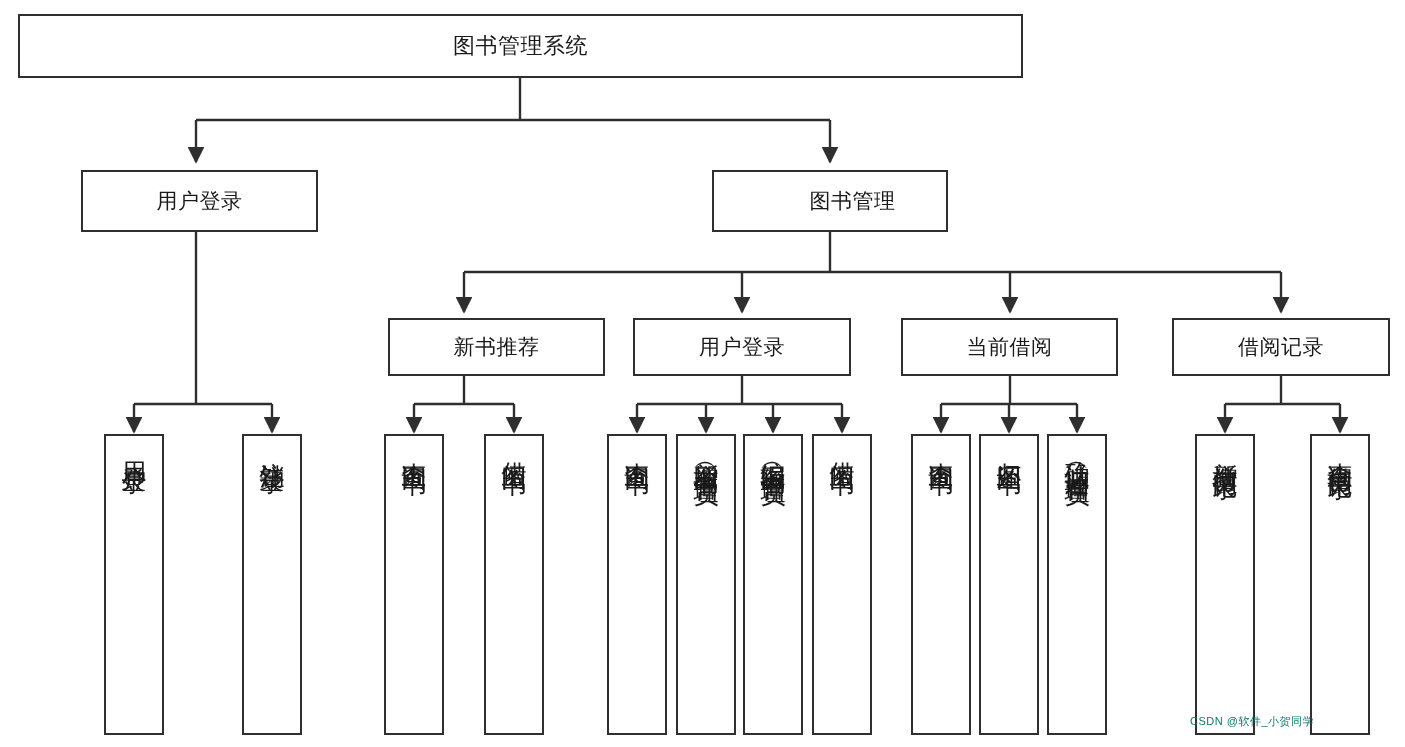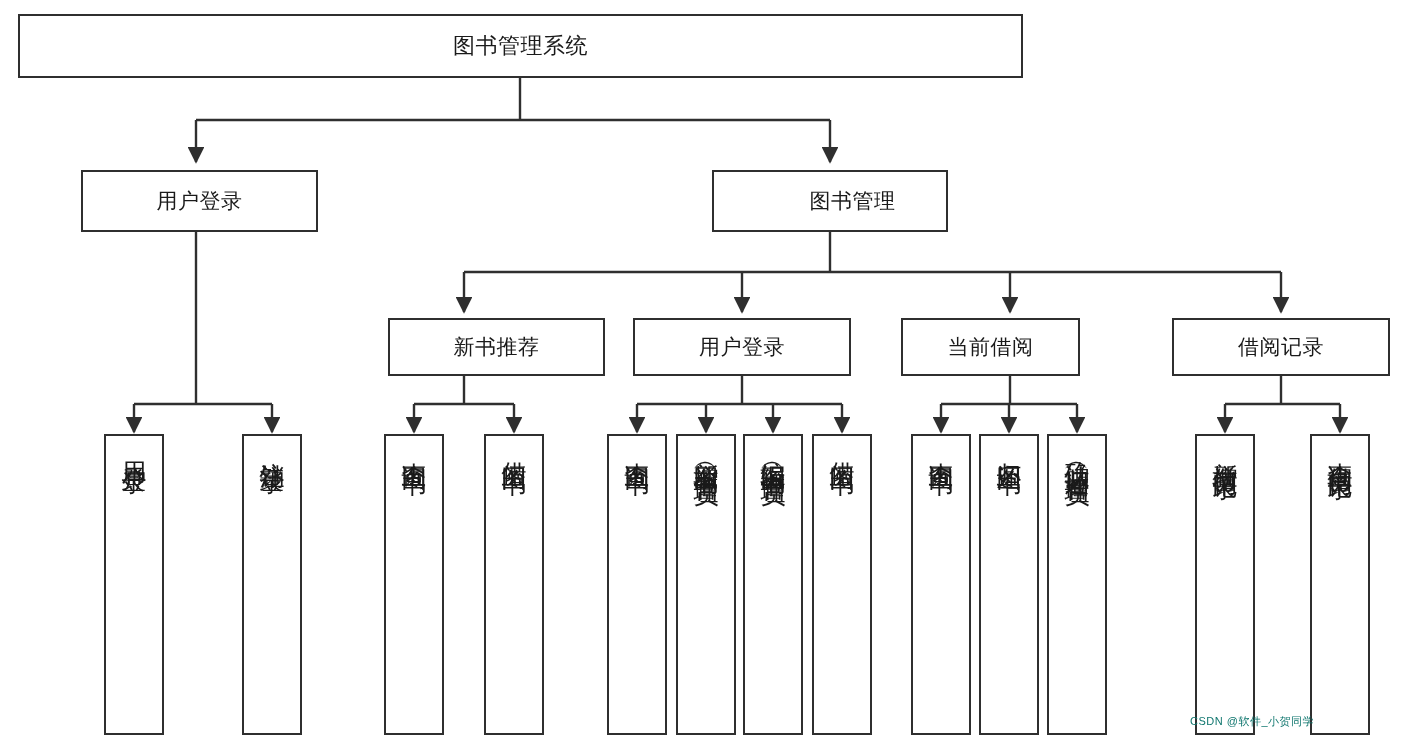--- a/index.html
+++ b/index.html
@@ -139,21 +139,21 @@
   <div class="node horiz" style="left:712px; top:170px; width:236px; height:62px;padding-left:45px;">
     <span class="node-label">图书管理</span>
   </div>
 
   <div class="node horiz" style="left:361px; top:318px; width:217px; height:58px;margin-left:27px;">
     <span class="node-label">新书推荐</span>
   </div>
   <div class="node horiz" style="left:633px; top:318px; width:218px; height:58px;">
     <span class="node-label">用户登录</span>
   </div>
-  <div class="node horiz" style="left:901px; top:318px; width:179px; height:58px;">
+  <div class="node horiz" style="left:901px; top:318px; width:217px; height:58px;">
     <span class="node-label">当前借阅</span>
   </div>
   <div class="node horiz" style="left:1172px; top:318px; width:218px; height:58px;">
     <span class="node-label">借阅记录</span>
   </div>
 
   <div class="node vert" style="left:104px; top:434px; width:60px; height:301px;">
     <span class="node-label">用户登录</span>
   </div>
   <div class="node vert" style="left:242px; top:434px; width:60px; height:301px;">

